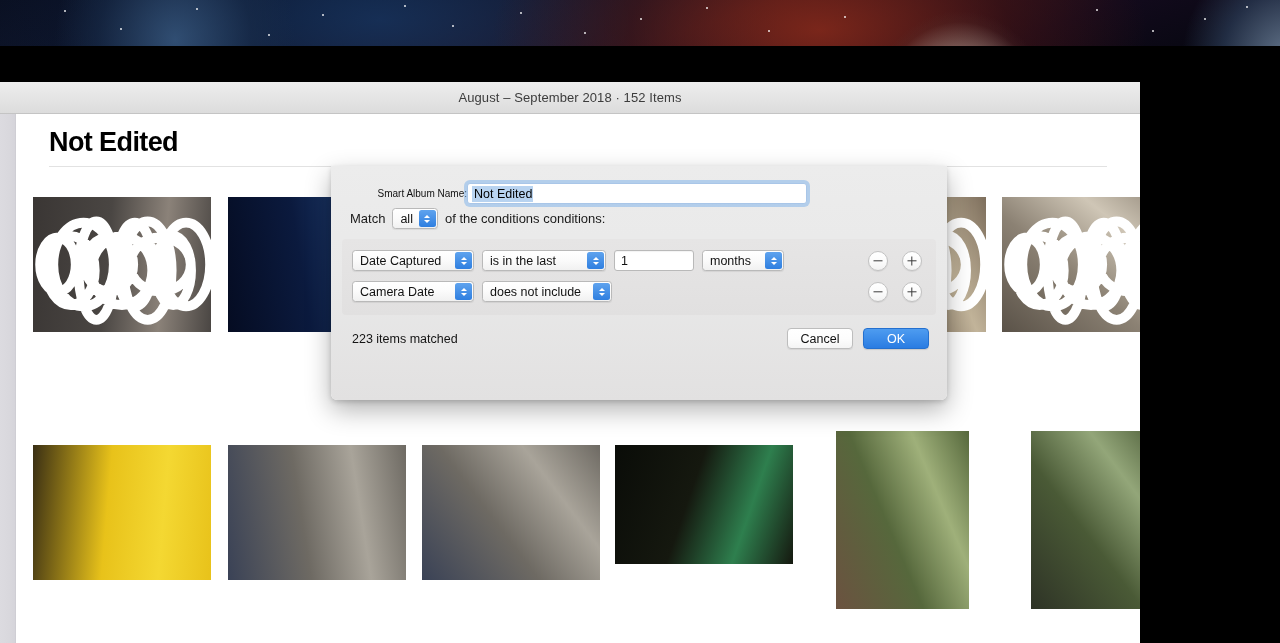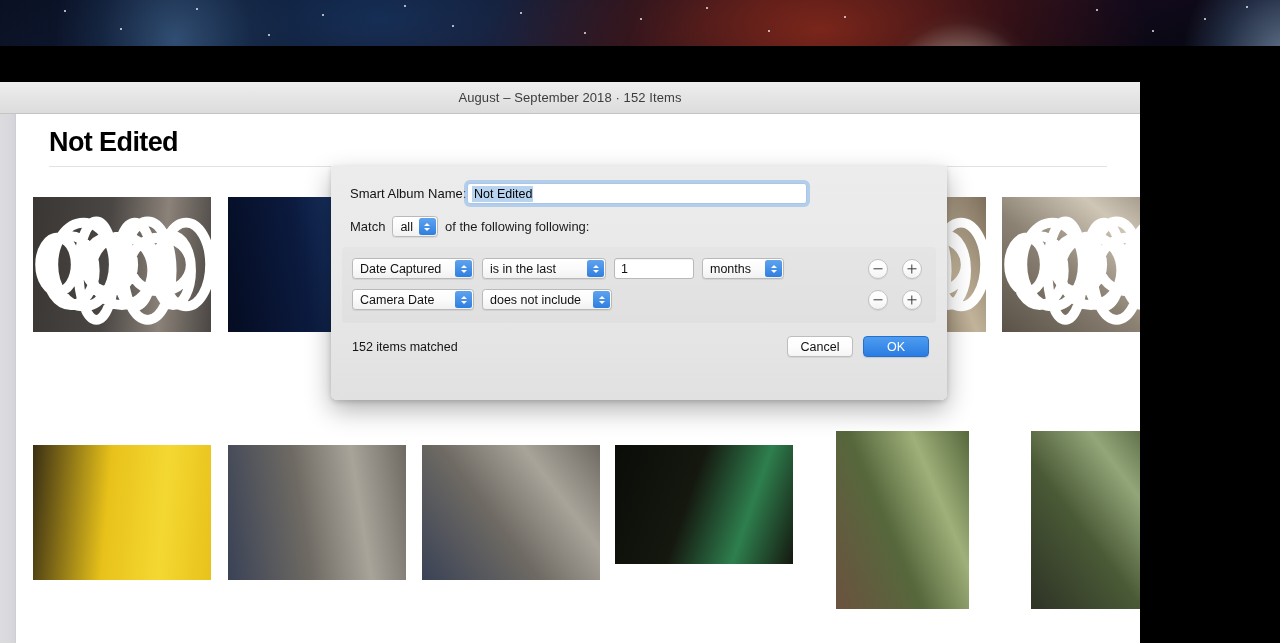--- a/index.html
+++ b/index.html
@@ -77,36 +77,36 @@
     position: absolute; left: 331px; top: 84px; width: 616px; height: 234px;
     background: linear-gradient(180deg, #ececec 0%, #e9e9e9 45%, #e2e1e1 100%);
     border-radius: 0 0 6px 6px;
     box-shadow: 0 10px 26px rgba(0,0,0,.30), 0 2px 5px rgba(0,0,0,.16);
     z-index: 50;
     font-size: 13px; color: #1a1a1a;
   }
   #sheet .row-name {
     display: flex; align-items: center; padding: 17px 0 0 19px;
   }
-  #sheet .label-name { width: 117px; font-size: 13px; color: #111; }
+  #sheet .label-name { width: 117px; font-size: 10px; color: #111; text-align: right; }
   .textfield {
     width: 340px; height: 21px;
     background: #fff; border: 1px solid #a9c6e8;
     border-radius: 3px;
     box-shadow: 0 0 0 3px rgba(110,170,235,.45);
     display: flex; align-items: center; padding: 0 4px;
     font-size: 12.5px; color: #000;
   }
   .textfield .sel {
     background: #b8d3f0; color: #000; padding: 1px 1px 1px 2px;
   }
 
   .row-match {
     display: flex; align-items: center; gap: 7px;
-    padding: 12px 0 0 19px; font-size: 13px;
+    padding: 4px 0 0 19px; font-size: 13px;
   }
 
   
   .popup {
     position: relative; display: inline-flex; align-items: center;
     height: 21px;
     background: linear-gradient(180deg,#ffffff 0%,#fbfbfb 48%,#f1f1f1 100%);
     border: 1px solid #b9b9b9; border-radius: 3.5px;
     box-shadow: 0 1px 1px rgba(0,0,0,.07);
     padding: 0 24px 0 7px;
@@ -297,21 +297,21 @@
 
     <div class="row-match">
       <span>Match</span>
       <span class="popup">
         <span>all</span>
         <span class="chev">
             <i class="up"></i>
             <i class="dn"></i>
           </span>
       </span>
-      <span>of the following following:</span>
+      <span>of the conditions conditions:</span>
     </div>
 
     <div id="conditions">
 
 
       <div class="cond-row">
         <span class="popup" style="width:122px">
           <span>Date Captured</span>
           <span class="chev">
               <i class="up"></i>
@@ -355,19 +355,19 @@
               <i class="dn"></i>
             </span>
         </span>
         <span class="spacer"></span>
         <span class="pm" style="margin-right:6px"></span>
         <span class="pm plus" style="margin-right:14px"></span>
       </div>
     </div>
 
     <div id="sheet-footer">
-      <span class="matched">152 items matched</span>
+      <span class="matched">223 items matched</span>
       <span class="spacer"></span>
       <span class="btn cancel">Cancel</span>
       <span class="btn ok">OK</span>
     </div>
   </div>
 </div>
 
 </body></html>

